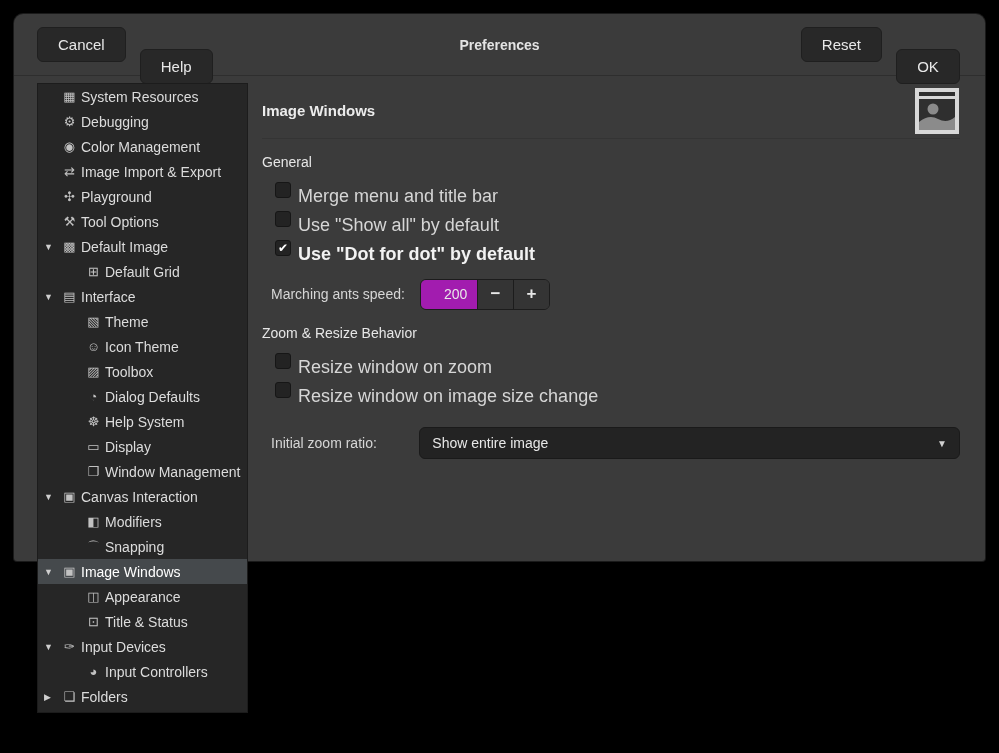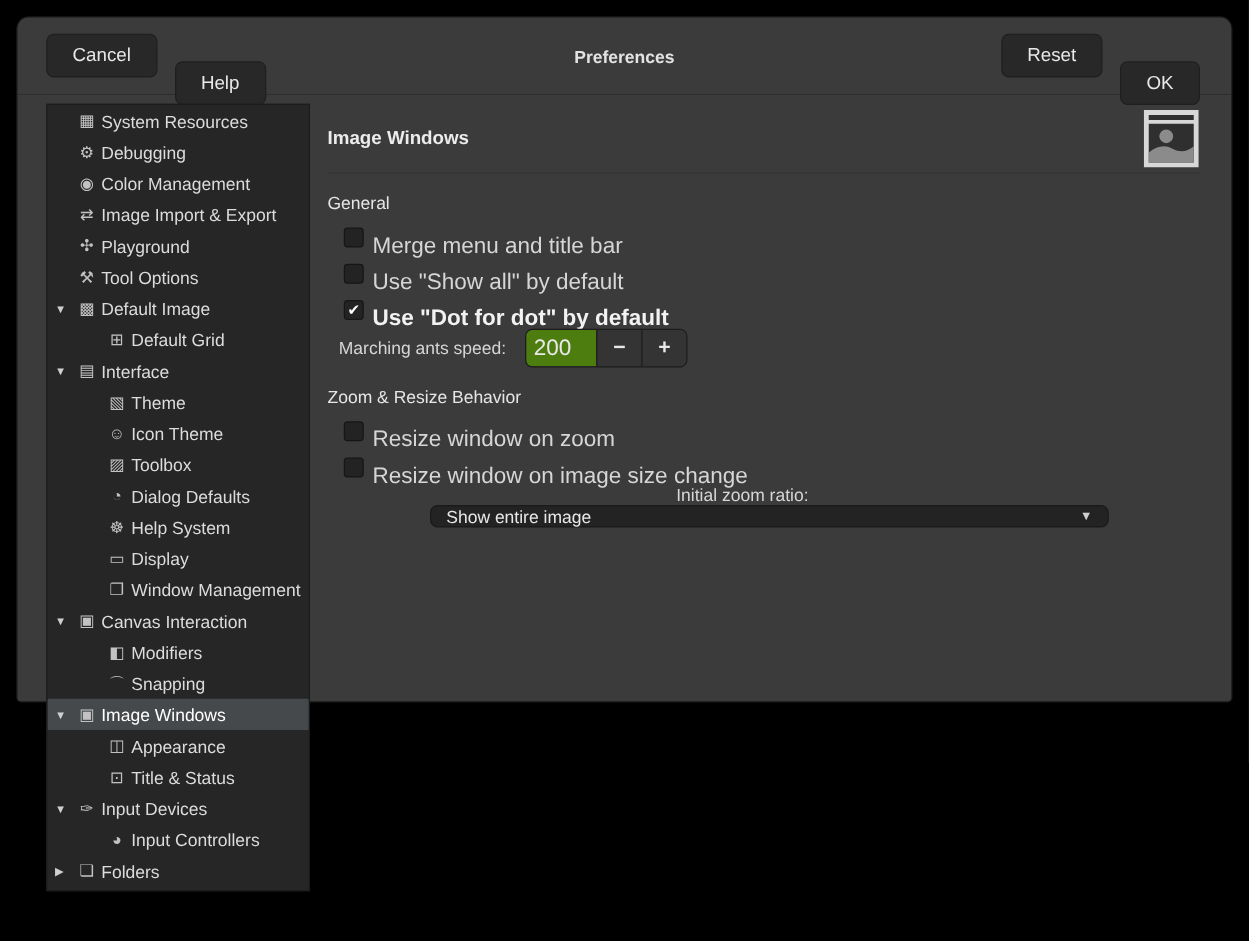--- a/index.html
+++ b/index.html
@@ -102,33 +102,33 @@
     border: 1px solid #161616;
     border-radius: 3px;
     margin-right: 7px;
     display: flex; align-items: center; justify-content: center;
     font-size: 12px; color: #ffffff; line-height: 1;
   }
   .check-label { font-size: 18px; color: #d6d6d6; margin-top: 14px; }
   .check-row.bold .check-label { font-weight: bold; color: #f2f2f2; }
   .field-row {
     display: flex; align-items: center;
-    margin-top: 0; margin-left: 9px; height: 32px;
+    margin-top: 16px; margin-left: 9px; height: 32px;
   }
   .field-label { font-size: 14px; color: #d6d6d6; width: 149px; }
   
   .spin {
     display: flex; height: 31px;
     border: 1px solid #1c1c1c; border-radius: 6px;
     overflow: hidden;
   }
   .spin-entry {
-    width: 56px; background: #4d7c0f;
-    color: #e8e8e8; font-size: 18px;
-    display: flex; align-items: center; padding-left: 6px;
+    width: 56px; background: #a21caf;
+    color: #e8e8e8; font-size: 14px;
+    display: flex; align-items: center; padding-left: 23px;
   }
   .spin-btn {
     width: 36px; background: #343434;
     border-left: 1px solid #1c1c1c;
     color: #e8e8e8; font-size: 17px; font-weight: bold;
     display: flex; align-items: center; justify-content: center;
     cursor: pointer;
   }
   
   .combo {
@@ -330,21 +330,21 @@
         <div class="check-row">
           <span class="checkbox"></span>
           <span class="check-label">Resize window on zoom</span>
         </div>
         <div class="check-row">
           <span class="checkbox"></span>
           <span class="check-label">Resize window on image size change</span>
         </div>
       </div>
 
-    <div class="field-row" style="margin-top:0;flex-direction:column;">
+    <div class="field-row" style="margin-top:23px;">
       <span class="field-label">Initial zoom ratio:</span>
       <div class="combo">
         <span class="combo-value">Show entire image</span>
         <span class="combo-arrow">▼</span>
       </div>
     </div>
 
   </div>
 </div>
 

